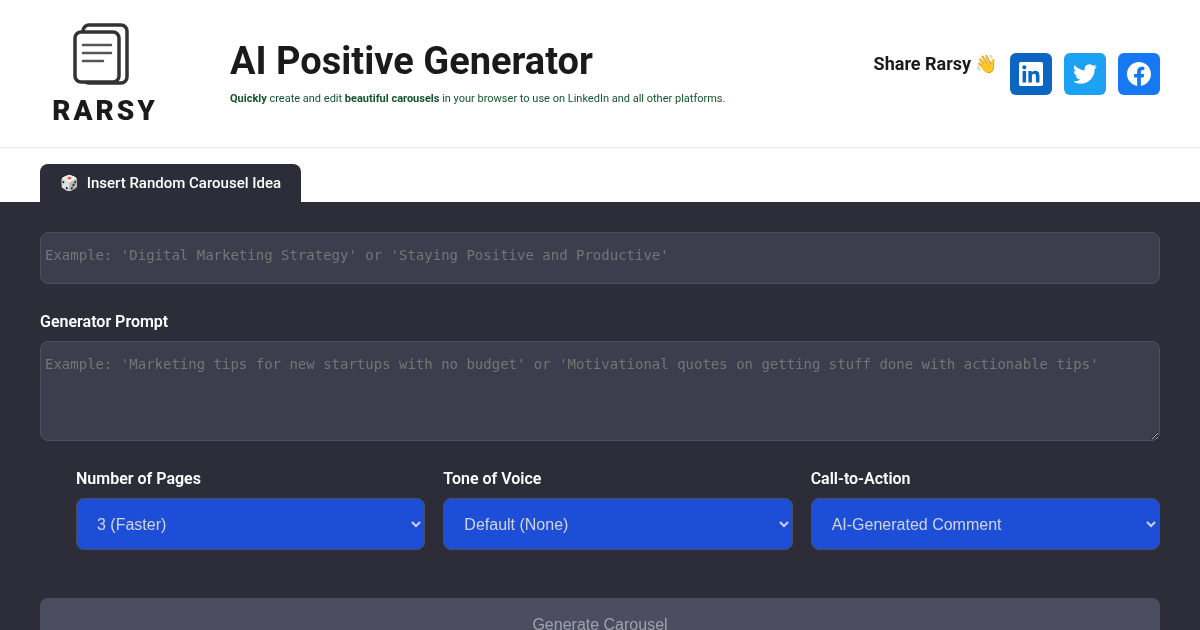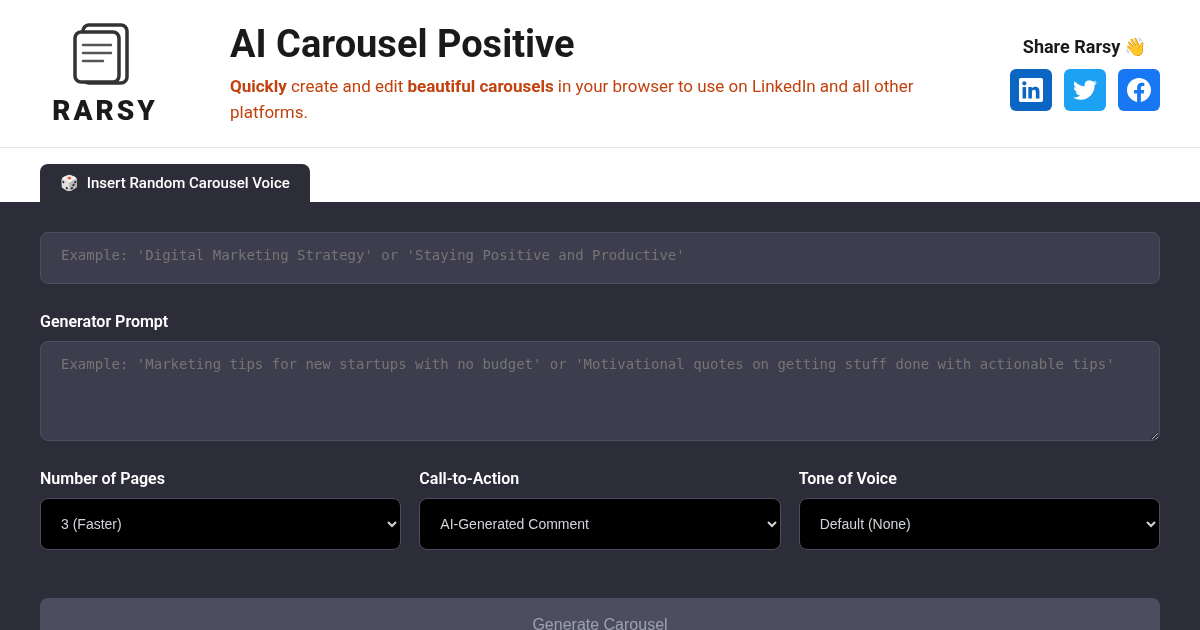--- a/index.html
+++ b/index.html
@@ -55,33 +55,33 @@
     }
 
     .app-title {
       font-size: 38px;
       font-weight: 700;
       color: #1a1a1a;
       margin-bottom: 8px;
     }
 
     .app-subtitle {
-      font-size: 17px;
-      color: #c2410c;
+      font-size: 11px;
+      color: #14532d;
       line-height: 1.5;
     }
 
     .app-subtitle strong {
       font-weight: 700;
     }
 
     .header-right {
       display: flex;
-      flex-direction: column;
-      align-items: center;
+      flex-direction: row;
+      align-items: flex-start;
       gap: 12px;
       padding-left: 40px;
     }
 
     .share-text {
       font-size: 18px;
       color: #1a1a1a;
     }
 
     .share-text span {
@@ -159,51 +159,52 @@
       font-size: 16px;
       font-weight: 600;
       margin-bottom: 10px;
     }
 
     .form-input {
       width: 100%;
       background: #3d3d4e;
       border: 1px solid #4d4d60;
       border-radius: 8px;
-      padding: 14px 20px;
+      padding: 14px 4px;
       color: #9ca3af;
       font-size: 14px;
       resize: vertical;
       outline: none;
     }
 
     .form-input-single {
       height: 52px;
       resize: none;
     }
 
     .form-input-multi {
       height: 100px;
     }
 
     .form-row {
       display: grid;
       grid-template-columns: 1fr 1fr 1fr;
       gap: 18px;
       margin-bottom: 24px;
+      margin-left: 36px;
     }
 
     .form-select {
       width: 100%;
-      background: #000000;
+      background: #1d4ed8;
       border: 1px solid #4d4d60;
       border-radius: 8px;
       padding: 14px 16px;
       color: #d1d5db;
-      font-size: 14px;
+      font-size: 16px;
       outline: none;
       appearance: auto;
       height: 52px;
       cursor: pointer;
     }
 
     .generate-btn {
       width: 100%;
       background: #4d4d60;
       color: #9ca3af;
@@ -234,21 +235,21 @@
 
         <line x1="18" y1="25" x2="46" y2="25" stroke="#555" stroke-width="2.5" stroke-linecap="round"></line>
         <line x1="18" y1="33" x2="46" y2="33" stroke="#555" stroke-width="2.5" stroke-linecap="round"></line>
         <line x1="18" y1="41" x2="38" y2="41" stroke="#555" stroke-width="2.5" stroke-linecap="round"></line>
       </svg>
     </div>
     <div class="logo-text">RARSY</div>
   </div>
 
   <div class="header-middle">
-    <div class="app-title">AI Carousel Positive</div>
+    <div class="app-title">AI Positive Generator</div>
     <div class="app-subtitle">
       <strong>Quickly</strong><span> create and edit </span><strong>beautiful carousels</strong><span> in your browser to use on LinkedIn and all other platforms.</span>
     </div>
   </div>
 
   <div class="header-right">
     <div class="share-text">
       <span>Share</span> <span>Rarsy</span> <span>👋</span>
     </div>
     <div class="social-icons">
@@ -267,21 +268,21 @@
           <path d="M24 12.073c0-6.627-5.373-12-12-12s-12 5.373-12 12c0 5.99 4.388 10.954 10.125 11.854v-8.385H7.078v-3.47h3.047V9.43c0-3.007 1.792-4.669 4.533-4.669 1.312 0 2.686.235 2.686.235v2.953H15.83c-1.491 0-1.956.925-1.956 1.874v2.25h3.328l-.532 3.47h-2.796v8.385C19.612 23.027 24 18.062 24 12.073z"></path>
         </svg>
       </div>
     </div>
   </div>
 </div>
 
 <div class="tab-bar">
   <div class="tab">
     <span>🎲</span>
-    <span>Insert Random Carousel Voice</span>
+    <span>Insert Random Carousel Idea</span>
   </div>
 </div>
 
 <div class="main-form relative-wrapper">
   
   <div class="form-group">
     <textarea class="form-input form-input-single" placeholder="Example: 'Digital Marketing Strategy' or 'Staying Positive and Productive'" style=""></textarea>
   </div>
 
   
@@ -295,38 +296,38 @@
     <div class="form-group">
       <label class="form-label">Number of Pages</label>
       <select class="form-select">
         <option>3 (Faster)</option>
         <option>5</option>
         <option>7</option>
         <option>10</option>
       </select>
     </div>
     <div class="form-group">
-      <label class="form-label">Call-to-Action</label>
-      <select class="form-select">
-        <option>AI-Generated Comment</option>
-        <option>None</option>
-        <option>Follow Me</option>
-        <option>Share This Post</option>
-      </select>
-    </div>
-    <div class="form-group">
       <label class="form-label">Tone of Voice</label>
       <select class="form-select">
         <option>Default (None)</option>
         <option>Professional</option>
         <option>Casual</option>
         <option>Inspirational</option>
         <option>Humorous</option>
       </select>
     </div>
+    <div class="form-group">
+      <label class="form-label">Call-to-Action</label>
+      <select class="form-select">
+        <option>AI-Generated Comment</option>
+        <option>None</option>
+        <option>Follow Me</option>
+        <option>Share This Post</option>
+      </select>
+    </div>
   </div>
 
   
   <button class="generate-btn">Generate Carousel</button>
 
   
   
 </div>
 
 </body></html>

